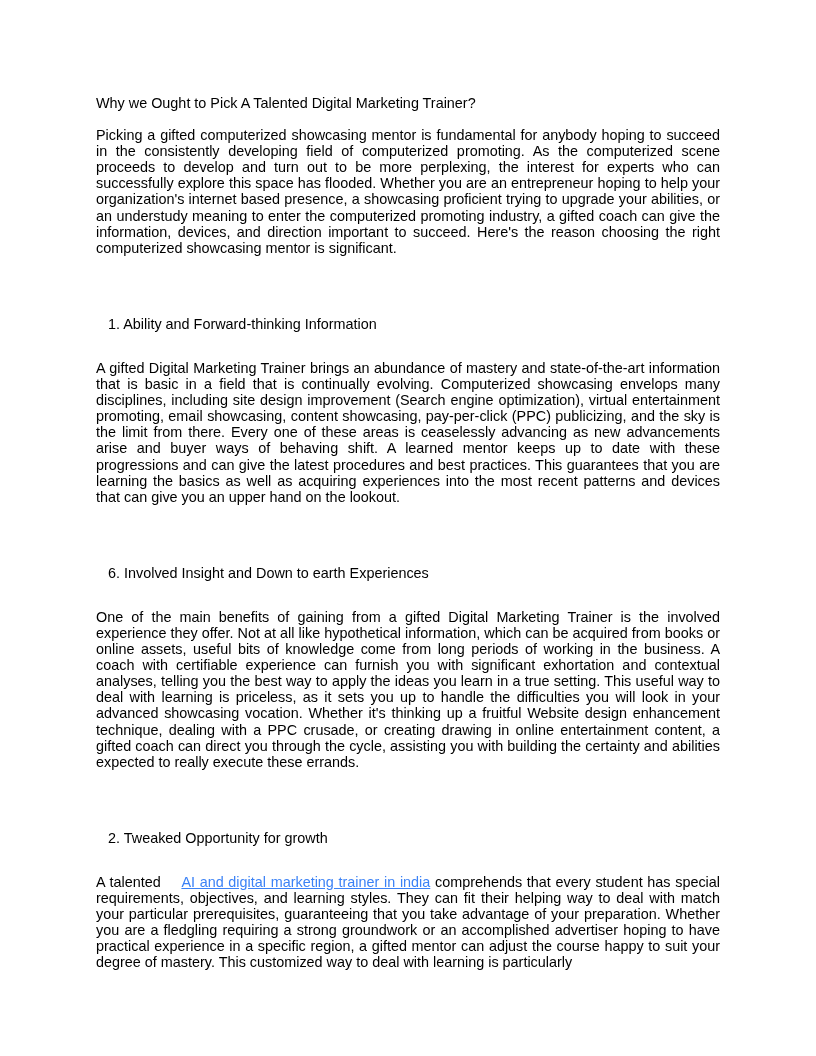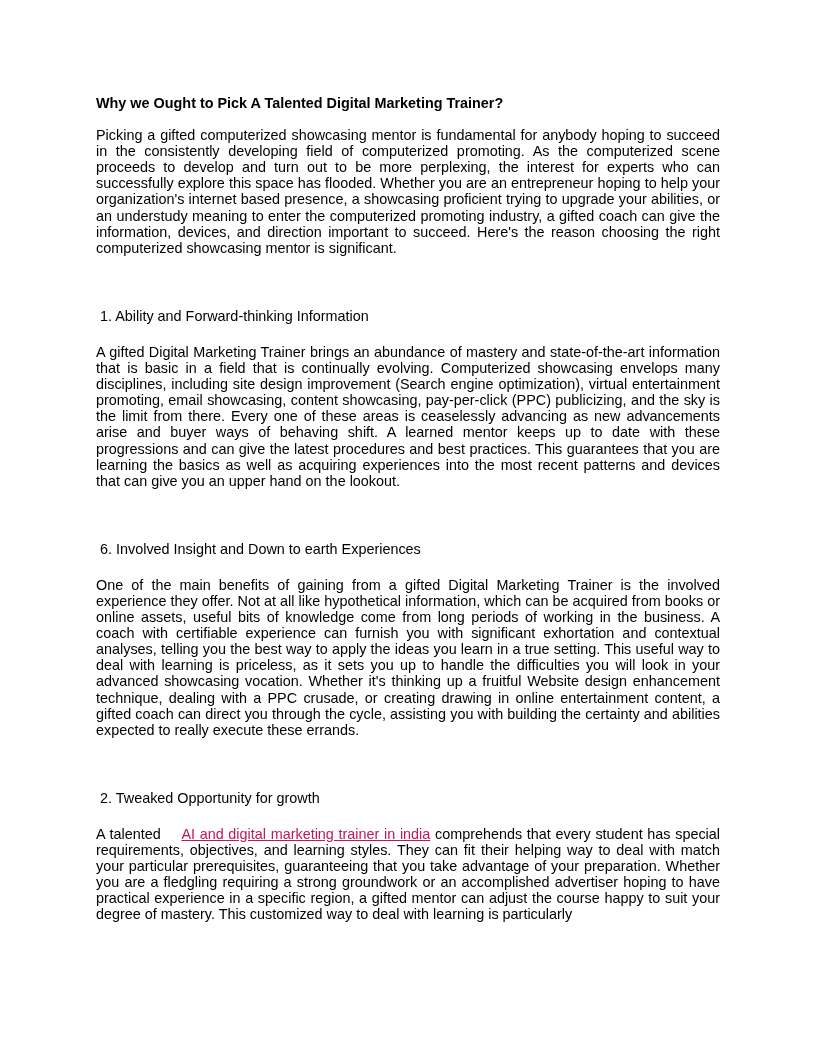--- a/index.html
+++ b/index.html
@@ -2,26 +2,26 @@
 <html><head>
 <meta charset="utf-8">
 <style>
   html, body { margin: 0; padding: 0; background: #ffffff; }
   body { width: 816px; height: 1056px; overflow: hidden; position: relative; }
   .page {
     position: absolute; left: 96px; top: 95px; width: 624px;
     font-family: "Liberation Sans", sans-serif; font-size: 14.4px; line-height: 16.1px;
     color: #000000;
   }
-  .title { margin: 0; font-weight: bold; font-size: 14.4px; }
+  .title { margin: 0; font-weight: normal; font-size: 14.4px; }
   p { margin: 0; text-align: justify; }
   .gap-small { height: 16px; }
   .gap-large { height: 48px; }
-  h2 { margin: 4px; font-weight: normal; font-size: 14.4px; }
-  a.link { color: #be185d; text-decoration: underline; margin-left: 16px; }
+  h2 { margin: 12px; font-weight: normal; font-size: 14.4px; }
+  a.link { color: #3b82f6; text-decoration: underline; margin-left: 16px; }
 </style>
 </head>
 <body>
 
 <div class="page">
   <div class="title">Why we Ought to Pick A Talented Digital Marketing Trainer?</div>
   <div class="gap-small"></div>
   <p>Picking a gifted computerized showcasing mentor is fundamental for anybody hoping to succeed in the consistently developing field of computerized promoting. As the computerized scene proceeds to develop and turn out to be more perplexing, the interest for experts who can successfully explore this space has flooded. Whether you are an entrepreneur hoping to help your organization's internet based presence, a showcasing proficient trying to upgrade your abilities, or an understudy meaning to enter the computerized promoting industry, a gifted coach can give the information, devices, and direction important to succeed. Here's the reason choosing the right computerized showcasing mentor is significant.</p>
 
   <div class="gap-large"></div>

